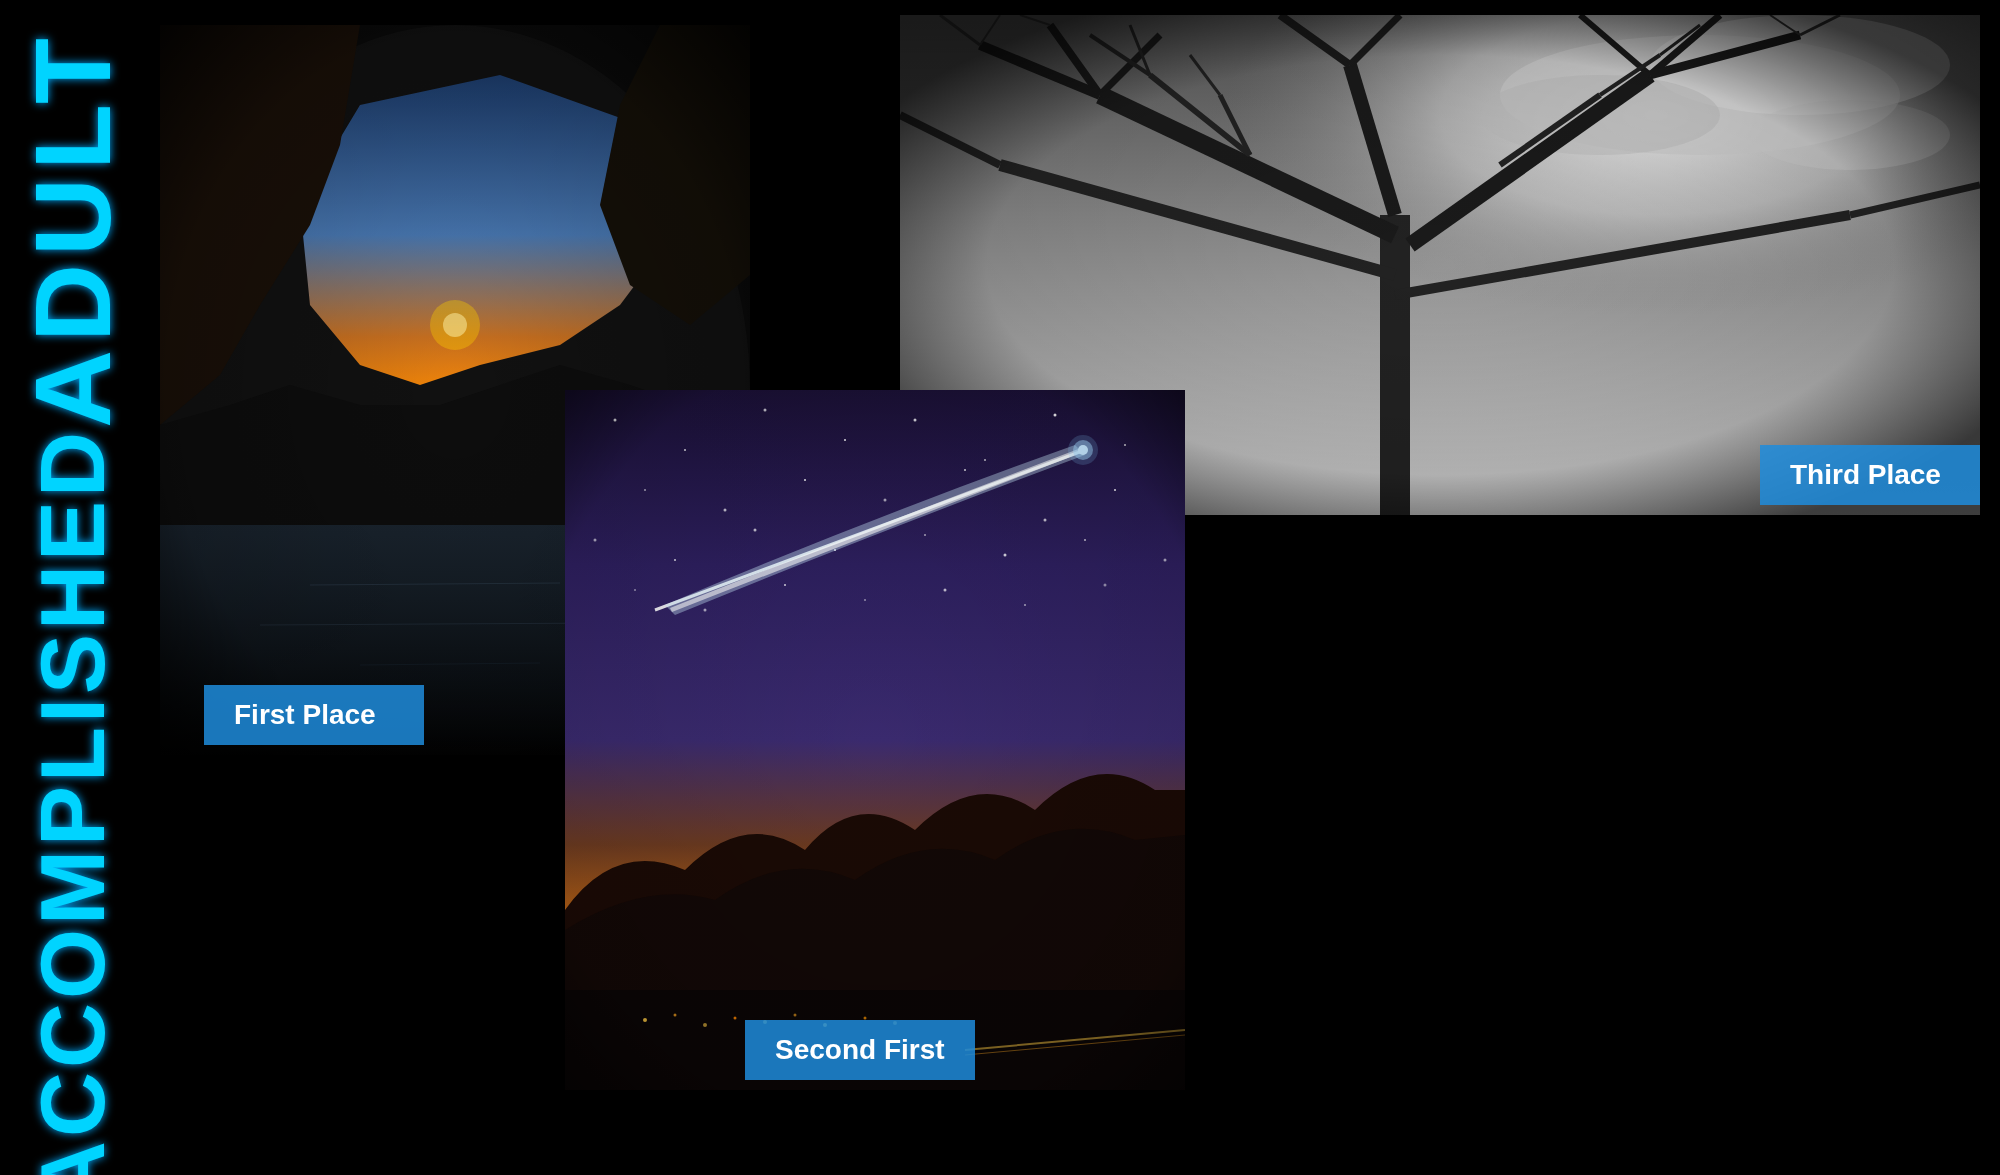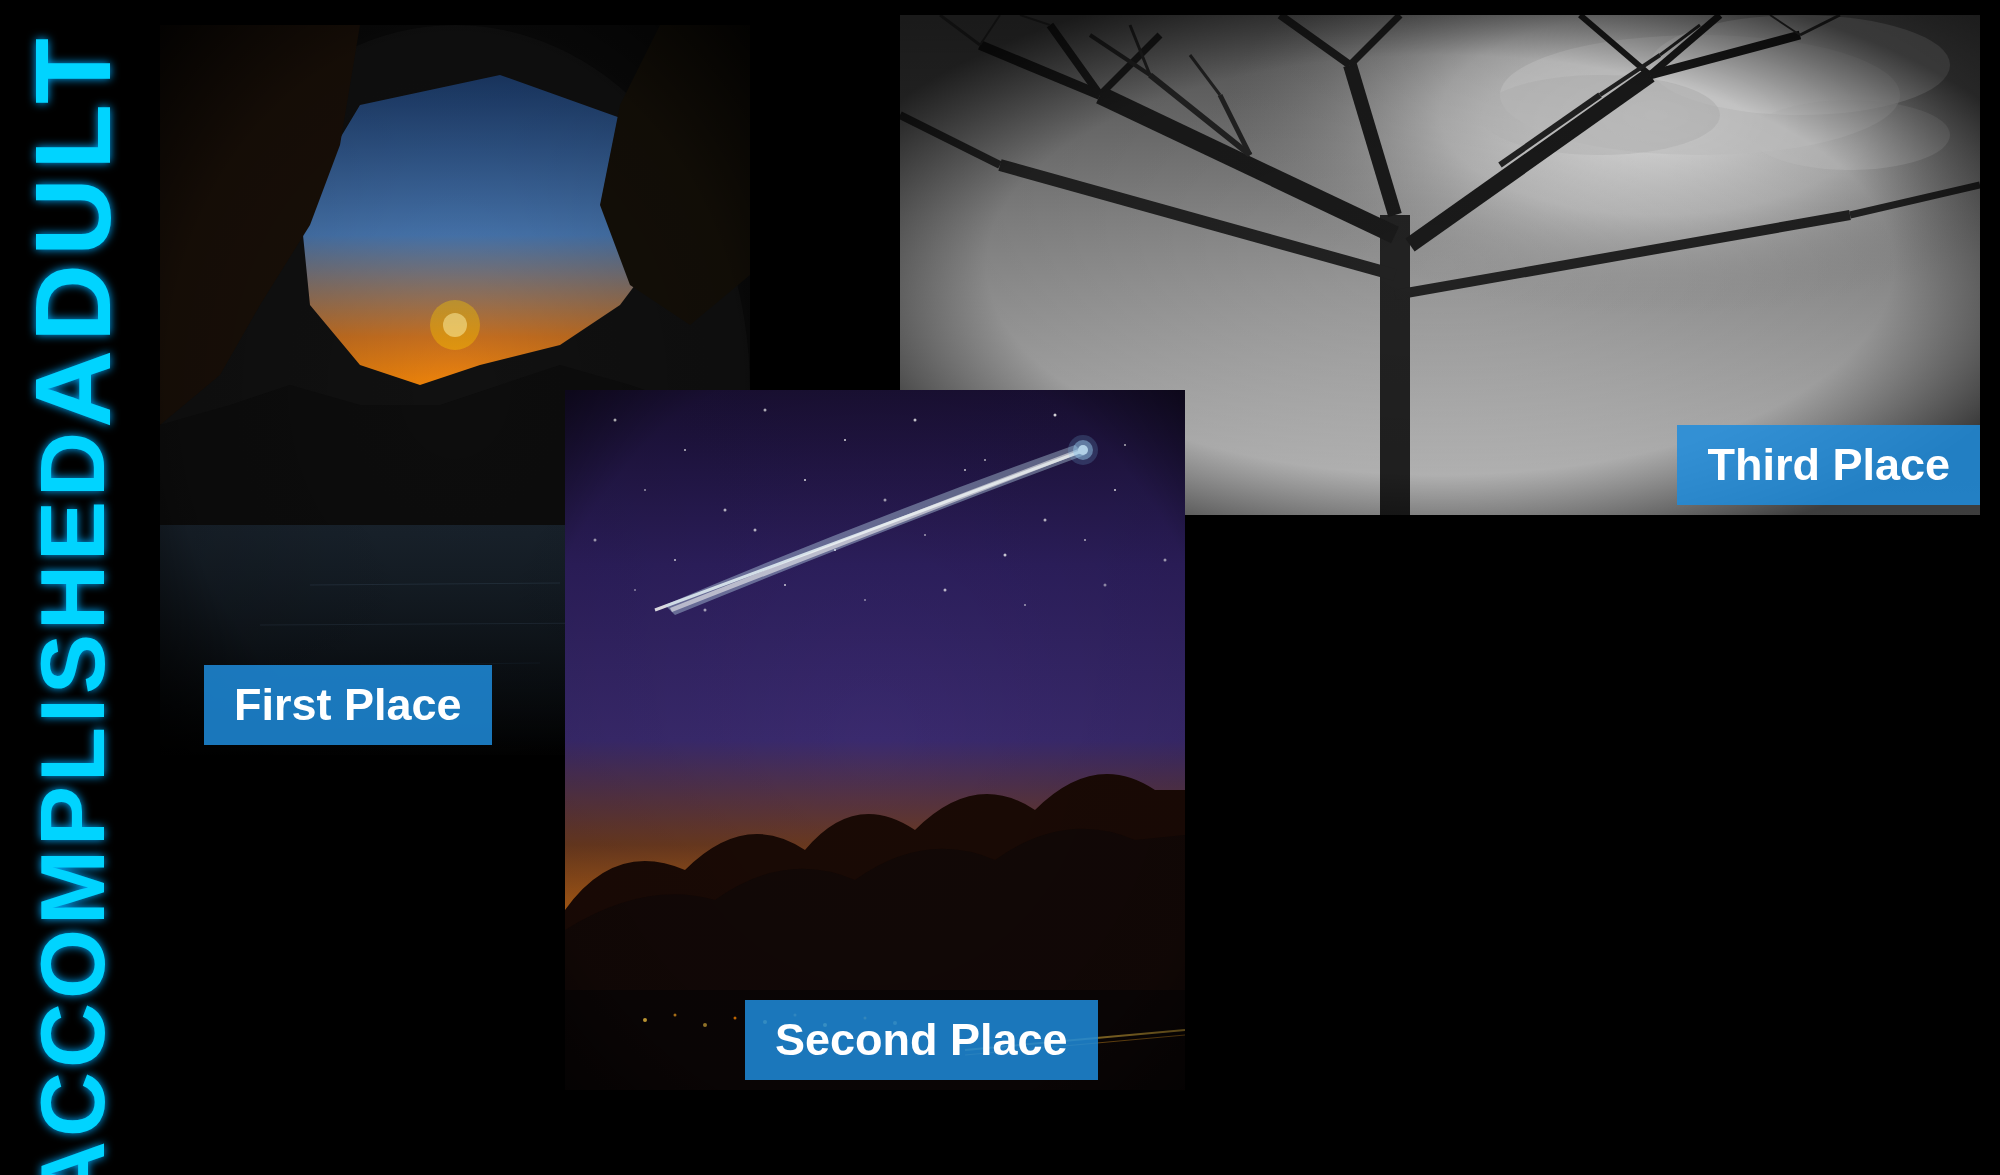--- a/index.html
+++ b/index.html
@@ -61,21 +61,21 @@
       position: absolute;
       overflow: hidden;
     }
 
     .photo-label {
       position: absolute;
       bottom: 0;
       left: 0;
       background: rgba(30, 140, 220, 0.85);
       color: #fff;
-      font-size: 45px;
+      font-size: 28px;
       font-weight: 700;
       padding: 14px 30px;
       min-width: 220px;
     }
 
     
     .photo-first {
       left: 160px;
       top: 25px;
       width: 590px;
@@ -340,14 +340,14 @@
     <line x1="400" y1="660" x2="620" y2="640" stroke="#ffcc44" stroke-width="2" opacity="0.5"></line>
     <line x1="400" y1="665" x2="620" y2="645" stroke="#ffaa22" stroke-width="1" opacity="0.4"></line>
 
     <radialGradient id="vignetteComet" cx="50%" cy="50%" r="70%">
       <stop offset="0%" stop-color="#000" stop-opacity="0"></stop>
       <stop offset="80%" stop-color="#000" stop-opacity="0.1"></stop>
       <stop offset="100%" stop-color="#000" stop-opacity="0.5"></stop>
     </radialGradient>
     <rect width="620" height="700" fill="url(#vignetteComet)"></rect>
   </svg>
-  <div class="photo-label label-second" style="left:180px;bottom:10px;">Second Place</div>
+  <div class="photo-label label-second" style="left:180px;bottom:10px;">Second First</div>
 </div>
 
 </body></html>

